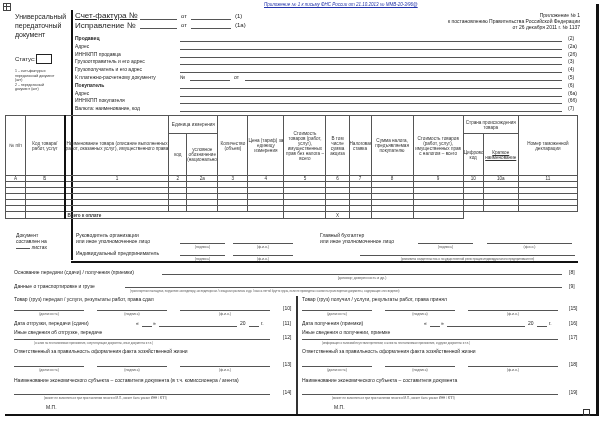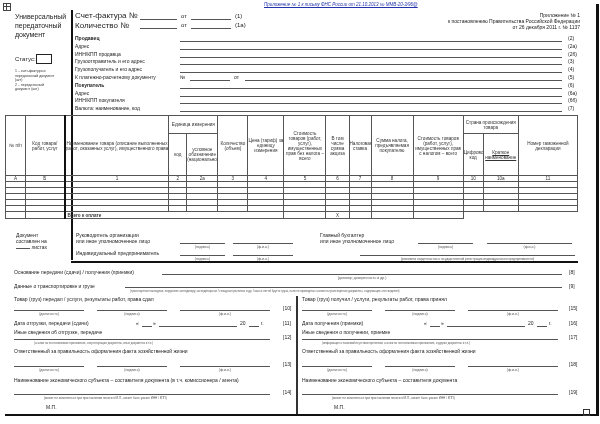--- a/index.html
+++ b/index.html
@@ -44,27 +44,27 @@
 <div class="abs small" style="left:15px;top:69px;line-height:4.5px;width:50px;color:#333;">
   <div>1 – счет-фактура и</div>
   <div>передаточный документ</div>
   <div>(акт)</div>
   <div>2 – передаточный</div>
   <div>документ (акт)</div>
 </div>
 
 <div class="thick-v" style="left:71px;top:10px;height:250px;"></div>
 
-<div class="abs t8" style="left:75px;top:11px;">Счет-фактура №</div>
+<div class="abs t8" style="left:75px;top:11px;text-decoration:underline;">Счет-фактура №</div>
 <div class="ln" style="left:140px;top:19px;width:37px;"></div>
 <div class="abs t6" style="left:181px;top:13px;">от</div>
 <div class="ln" style="left:191px;top:19px;width:40px;"></div>
 <div class="abs t6" style="left:235px;top:13px;">(1)</div>
 
-<div class="abs t8" style="left:75px;top:21px;">Количество №</div>
+<div class="abs t8" style="left:75px;top:21px;">Исправление №</div>
 <div class="ln" style="left:140px;top:28px;width:37px;"></div>
 <div class="abs t6" style="left:181px;top:22px;">от</div>
 <div class="ln" style="left:191px;top:28px;width:40px;"></div>
 <div class="abs t6" style="left:235px;top:22px;">(1а)</div>
 
 <div class="abs link" style="left:264px;top:2px;">Приложение № 1 к письму ФНС России от 21.10.2013 № ММВ-20-3/96@</div>
 
 <div class="abs t5 r" style="left:430px;top:12px;width:150px;line-height:6px;">
   <div>Приложение № 1</div>
   <div>к постановлению Правительства Российской Федерации</div>

